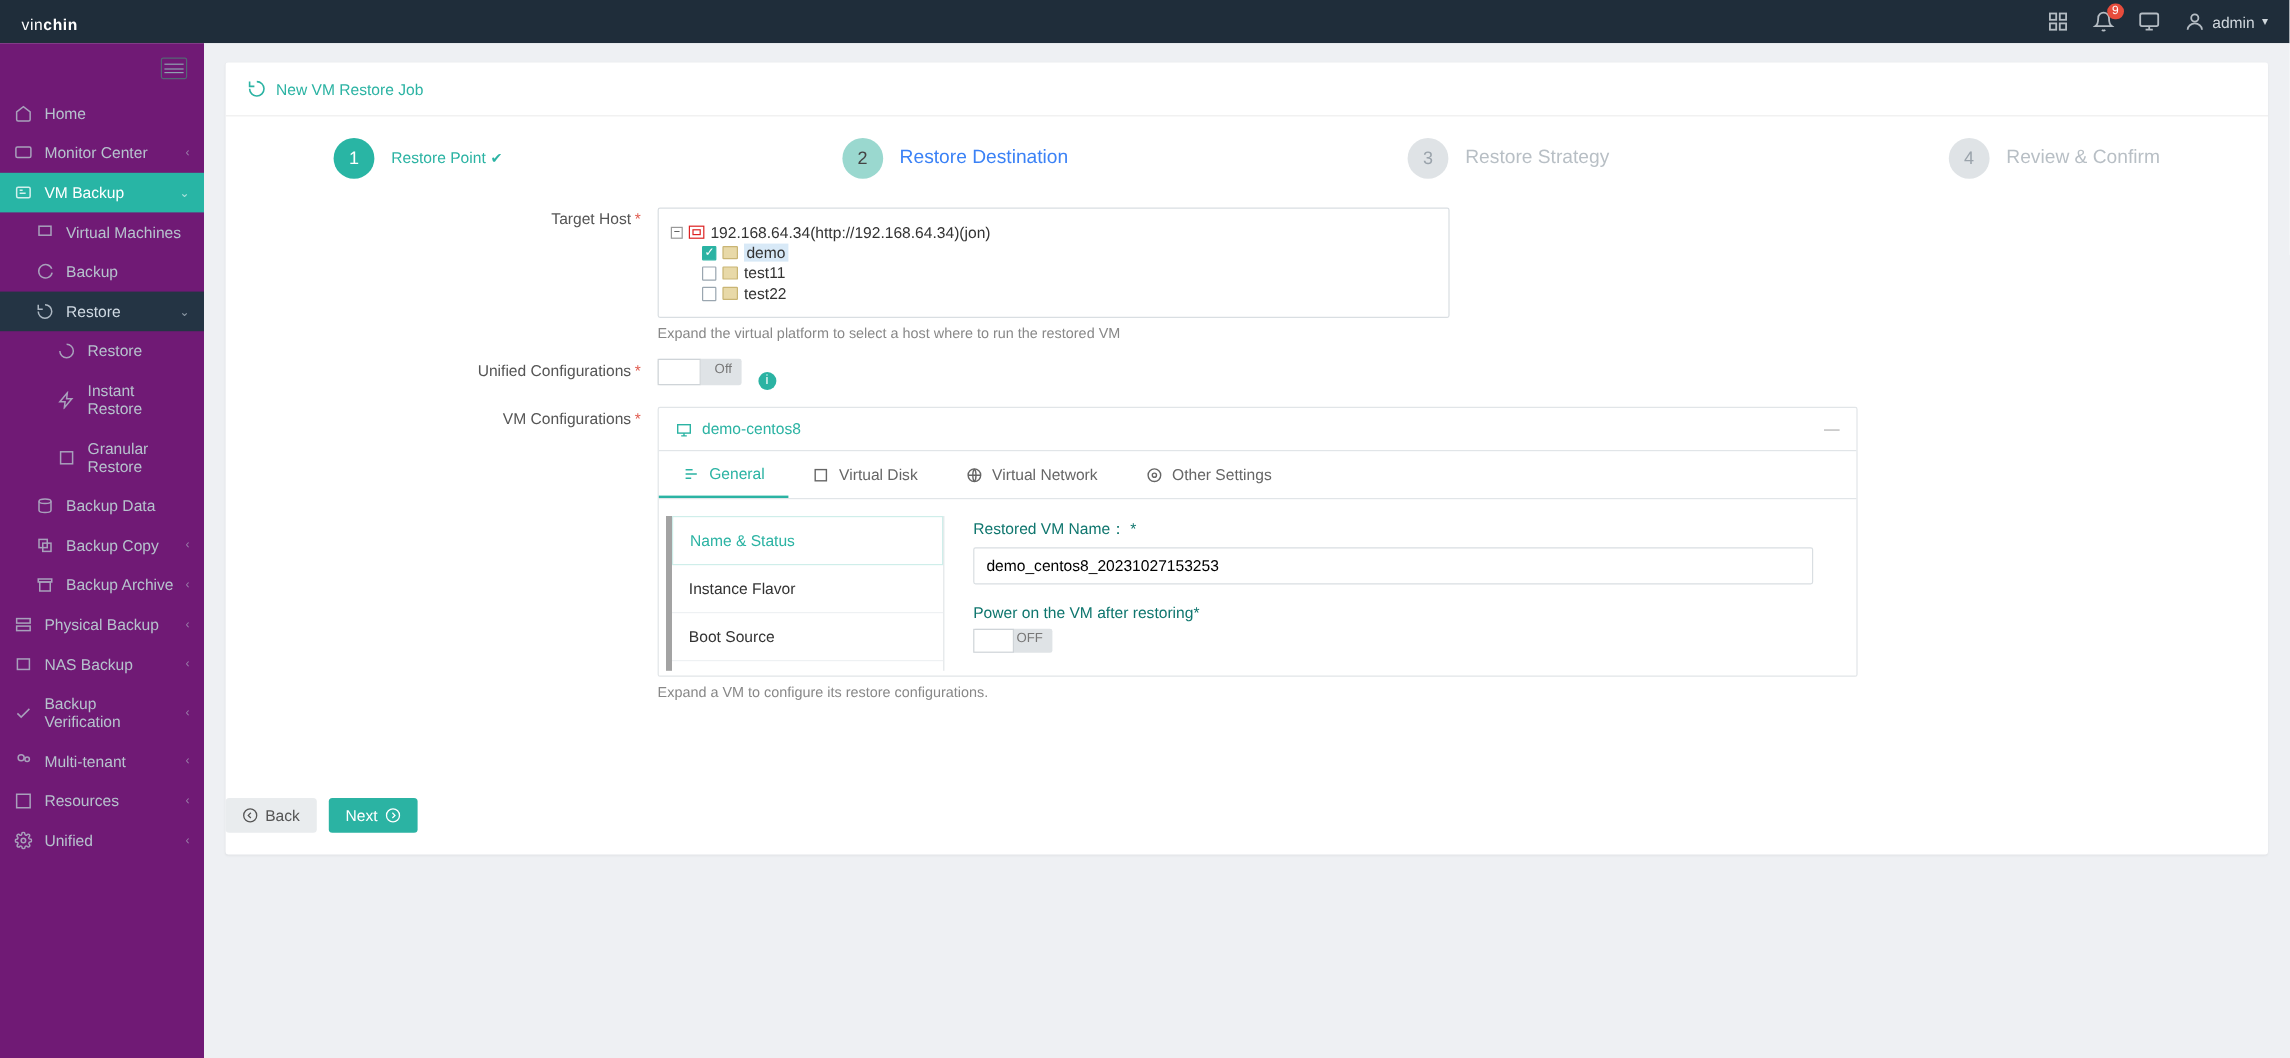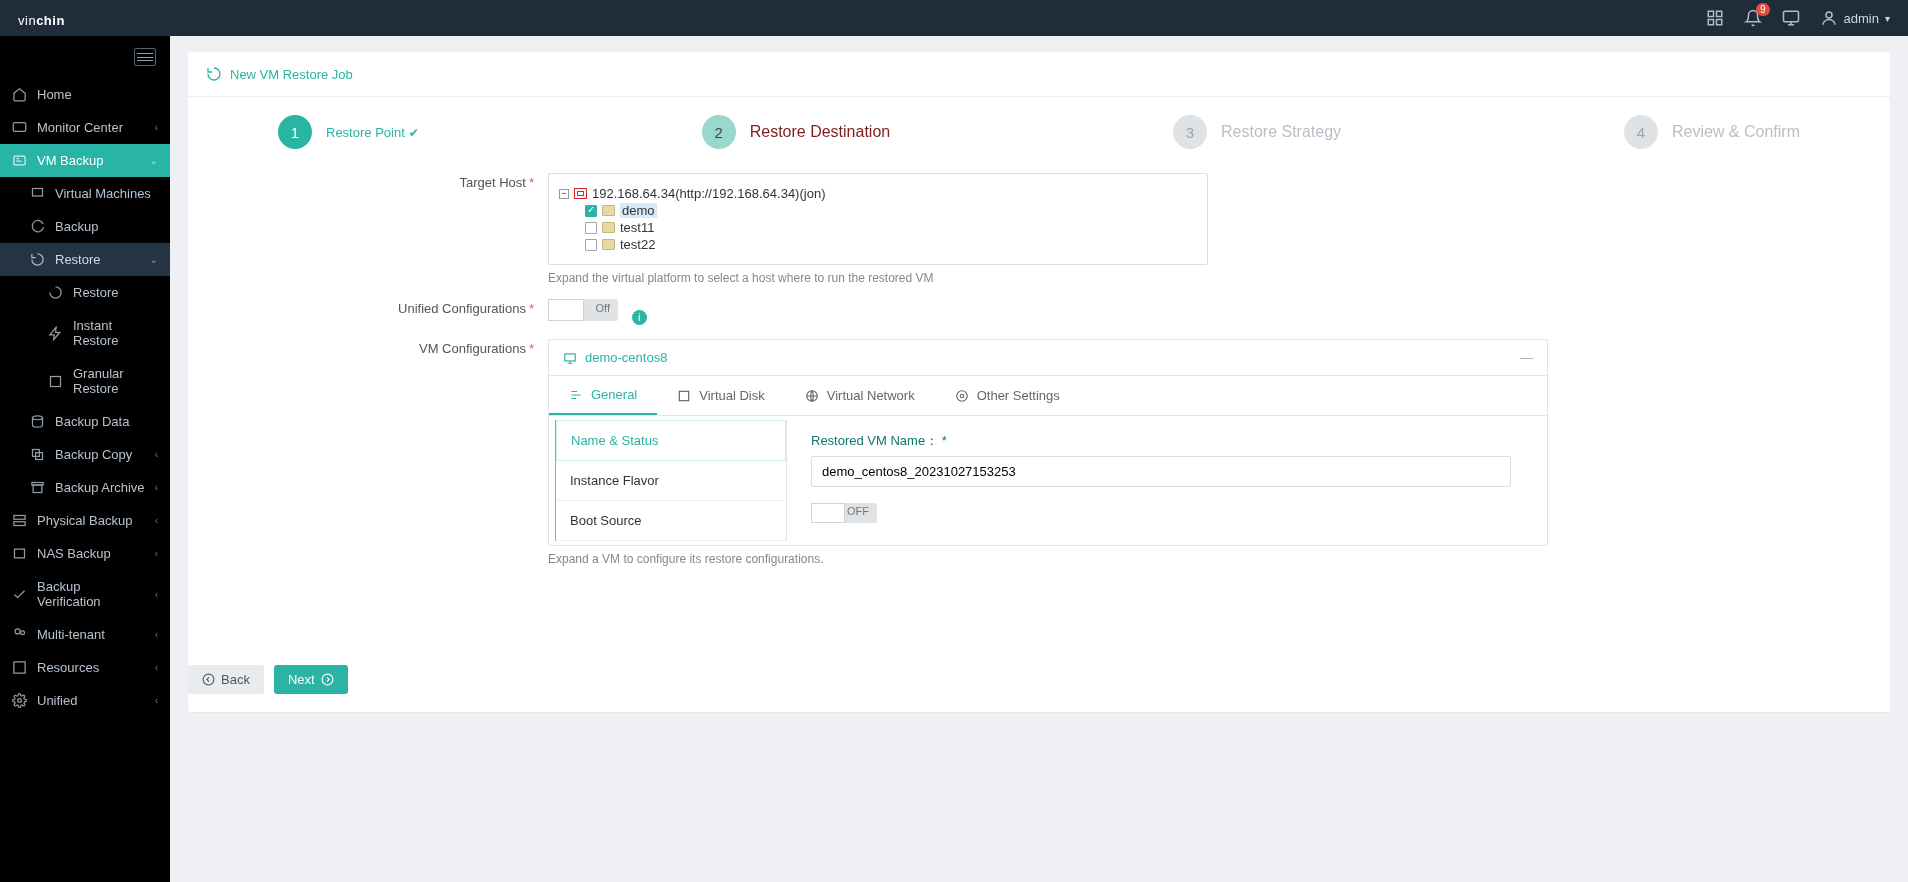--- a/index.html
+++ b/index.html
@@ -6,21 +6,21 @@
 body{background:#f0f2f5;color:#333;height:882px;width:1908px;overflow:hidden}
 .topbar{height:36px;background:#1f2d3a;display:flex;align-items:center;justify-content:space-between;padding:0 18px;color:#cfd6dc}
 .logo{font-size:22px;font-weight:300;letter-spacing:.5px;color:#fff}
 .logo b{font-weight:600}
 .top-right{display:flex;align-items:center;gap:20px}
 .top-right .ic{width:18px;height:18px;opacity:.85}
 .bell-wrap{position:relative}
 .badge{position:absolute;top:-6px;right:-8px;background:#e74c3c;color:#fff;font-size:10px;border-radius:8px;padding:0 4px;line-height:13px}
 .user{display:flex;align-items:center;gap:6px;font-size:13px}
 .layout{display:flex;height:846px}
-.sidebar{width:170px;background:#000000;color:#b6c2cd;display:flex;flex-direction:column}
+.sidebar{width:170px;background:#701a75;color:#b6c2cd;display:flex;flex-direction:column}
 .collapse-btn{height:42px;display:flex;justify-content:flex-end;align-items:center;padding-right:14px}
 .collapse-btn .box{width:22px;height:18px;border:1px solid #556575;border-radius:2px;display:flex;flex-direction:column;justify-content:space-evenly;padding:2px}
 .collapse-btn .box span{height:1px;background:#8fa0b0}
 .nav-item{display:flex;align-items:center;padding:9px 12px;gap:10px;cursor:pointer;font-size:13px}
 .nav-item.l2{padding-left:30px}
 .nav-item.l3{padding-left:48px}
 .nav-item.active{background:#28b5a5;color:#fff;position:relative}
 .nav-item.sel{background:#243444;color:#d0dae3}
 .nav-item .chev{margin-left:auto;opacity:.6;font-size:10px}
 .nav-ic{width:15px;height:15px;opacity:.8;flex-shrink:0}
@@ -28,21 +28,21 @@
 .panel{background:#fff;border-radius:2px;box-shadow:0 1px 2px rgba(0,0,0,.05);min-height:660px;position:relative}
 .panel-head{padding:14px 18px;border-bottom:1px solid #eee;color:#2bb3a3;display:flex;align-items:center;gap:8px;font-size:15px}
 .stepper{display:flex;align-items:center;justify-content:space-between;padding:18px 90px 24px 90px}
 .step{display:flex;align-items:center;gap:14px}
 .circle{width:34px;height:34px;border-radius:50%;display:flex;align-items:center;justify-content:center;font-size:15px}
 .c-done{background:#29b5a4;color:#fff}
 .c-cur{background:#9ad8cf;color:#444}
 .c-todo{background:#dfe3e6;color:#9aa3ab}
 .step-label{font-size:16px}
 .sl-done{color:#2bb3a3}
-.sl-cur{color:#7f1d1d}
+.sl-cur{color:#3b82f6}
 .sl-todo{color:#b8bfc5}
 .check{font-size:12px;color:#2bb3a3;margin-left:4px}
 .form-area{padding:0 24px}
 .row{display:flex;margin-bottom:14px}
 .lbl{width:336px;text-align:right;padding-right:14px;color:#555;padding-top:2px}
 .lbl .req{color:#e05a4e;margin-left:3px}
 .val{flex:1}
 .tree-box{border:1px solid #d9dee2;border-radius:2px;padding:10px;width:660px}
 .tree-line{display:flex;align-items:center;gap:5px;margin:2px 0;font-size:12px;color:#333}
 .tl-ind1{margin-left:26px}
@@ -62,21 +62,21 @@
 .toggle.small .knob{width:34px;height:20px}
 .toggle.small .txt{top:2px}
 .info-ic{display:inline-block;width:15px;height:15px;border-radius:50%;background:#2bb3a3;color:#fff;font-size:11px;text-align:center;line-height:15px;margin-left:10px;vertical-align:middle}
 .vmconf{border:1px solid #e1e5e8;border-radius:2px;width:1000px}
 .vmconf-h{padding:10px 14px;display:flex;align-items:flex-end;gap:8px;color:#2bb3a3;border-bottom:1px solid #e1e5e8}
 .vmconf-h .dash{margin-left:auto;color:#aaa}
 .tabs{display:flex;border-bottom:1px solid #e1e5e8}
 .tab{padding:11px 20px;display:flex;align-items:center;gap:8px;color:#666;cursor:pointer}
 .tab.active{color:#2bb3a3;border-bottom:2px solid #2bb3a3}
 .tab-body{display:flex}
-.subnav{width:232px;border-right:1px solid #e1e5e8;border-left:1px solid #a3a3a3;margin:4px 0 4px 6px}
+.subnav{width:232px;border-right:1px solid #e1e5e8;border-left:5px solid #a3a3a3;margin:14px 0 4px 6px}
 .subnav-item{padding:12px 14px;border-bottom:1px solid #eef1f3;cursor:pointer}
 .subnav-item.active{color:#2bb3a3;border:1px solid #cfeeea}
 .subbody{flex:1;padding:16px 24px}
 .flabel{color:#0f766e;margin-bottom:6px}
 .txtinput{width:700px;padding:7px 10px;border:1px solid #d9dee2;border-radius:2px;font-size:13px}
 .btnbar{display:flex;gap:10px;position:absolute;bottom:18px;left:0;right:0}
 .btn{padding:7px 14px;border-radius:3px;display:flex;align-items:center;gap:6px;cursor:pointer;font-size:13px}
 .btn-back{background:#e9ecee;color:#555}
 .btn-next{background:#2bb3a3;color:#fff}
 svg{display:block}
@@ -363,20 +363,21 @@
               <div class="tab-body">
                 <div class="subnav">
                   <div class="subnav-item active">Name &amp; Status</div>
                   <div class="subnav-item">Instance Flavor</div>
                   <div class="subnav-item">Boot Source</div>
                 </div>
                 <div class="subbody">
                   <div class="flabel"><span>Restored VM Name：</span> <span class="req">*</span></div>
                   <input class="txtinput" value="demo_centos8_20231027153253" style="">
                   <div style="height:16px"></div>
+                  <div class="flabel"><span>Power on the VM after restoring</span><span class="req">*</span></div>
                   <span class="toggle small"><span class="knob"></span><span class="txt">OFF</span></span>
                 </div>
               </div>
             </div>
             <div class="hint">Expand a VM to configure its restore configurations.</div>
           </div>
         </div>
       </div>
 
       <div class="btnbar">

